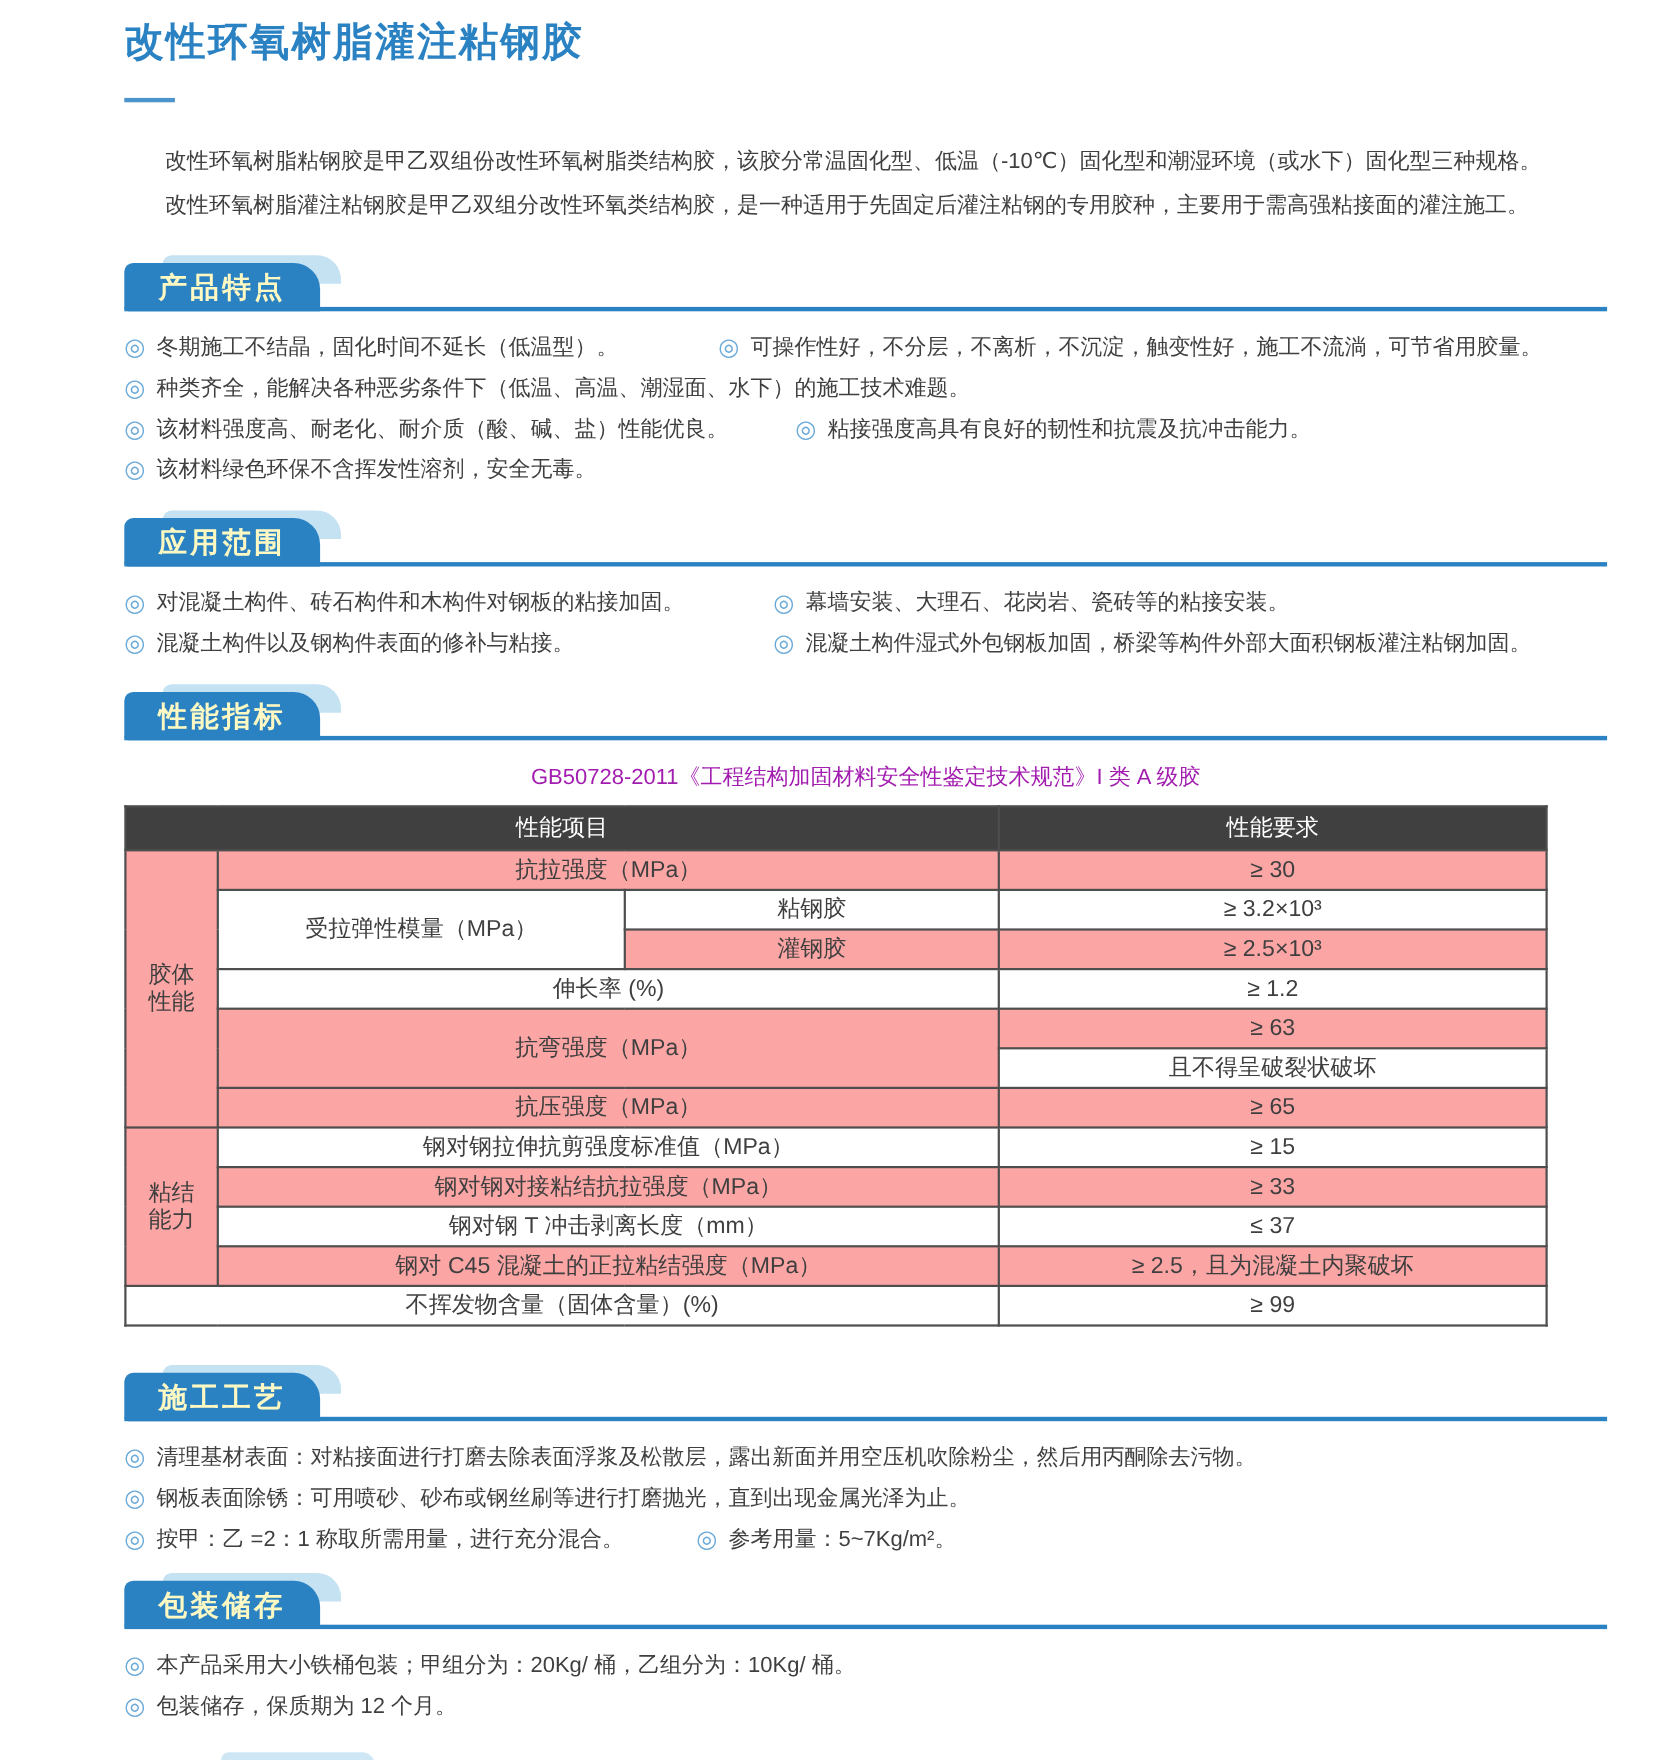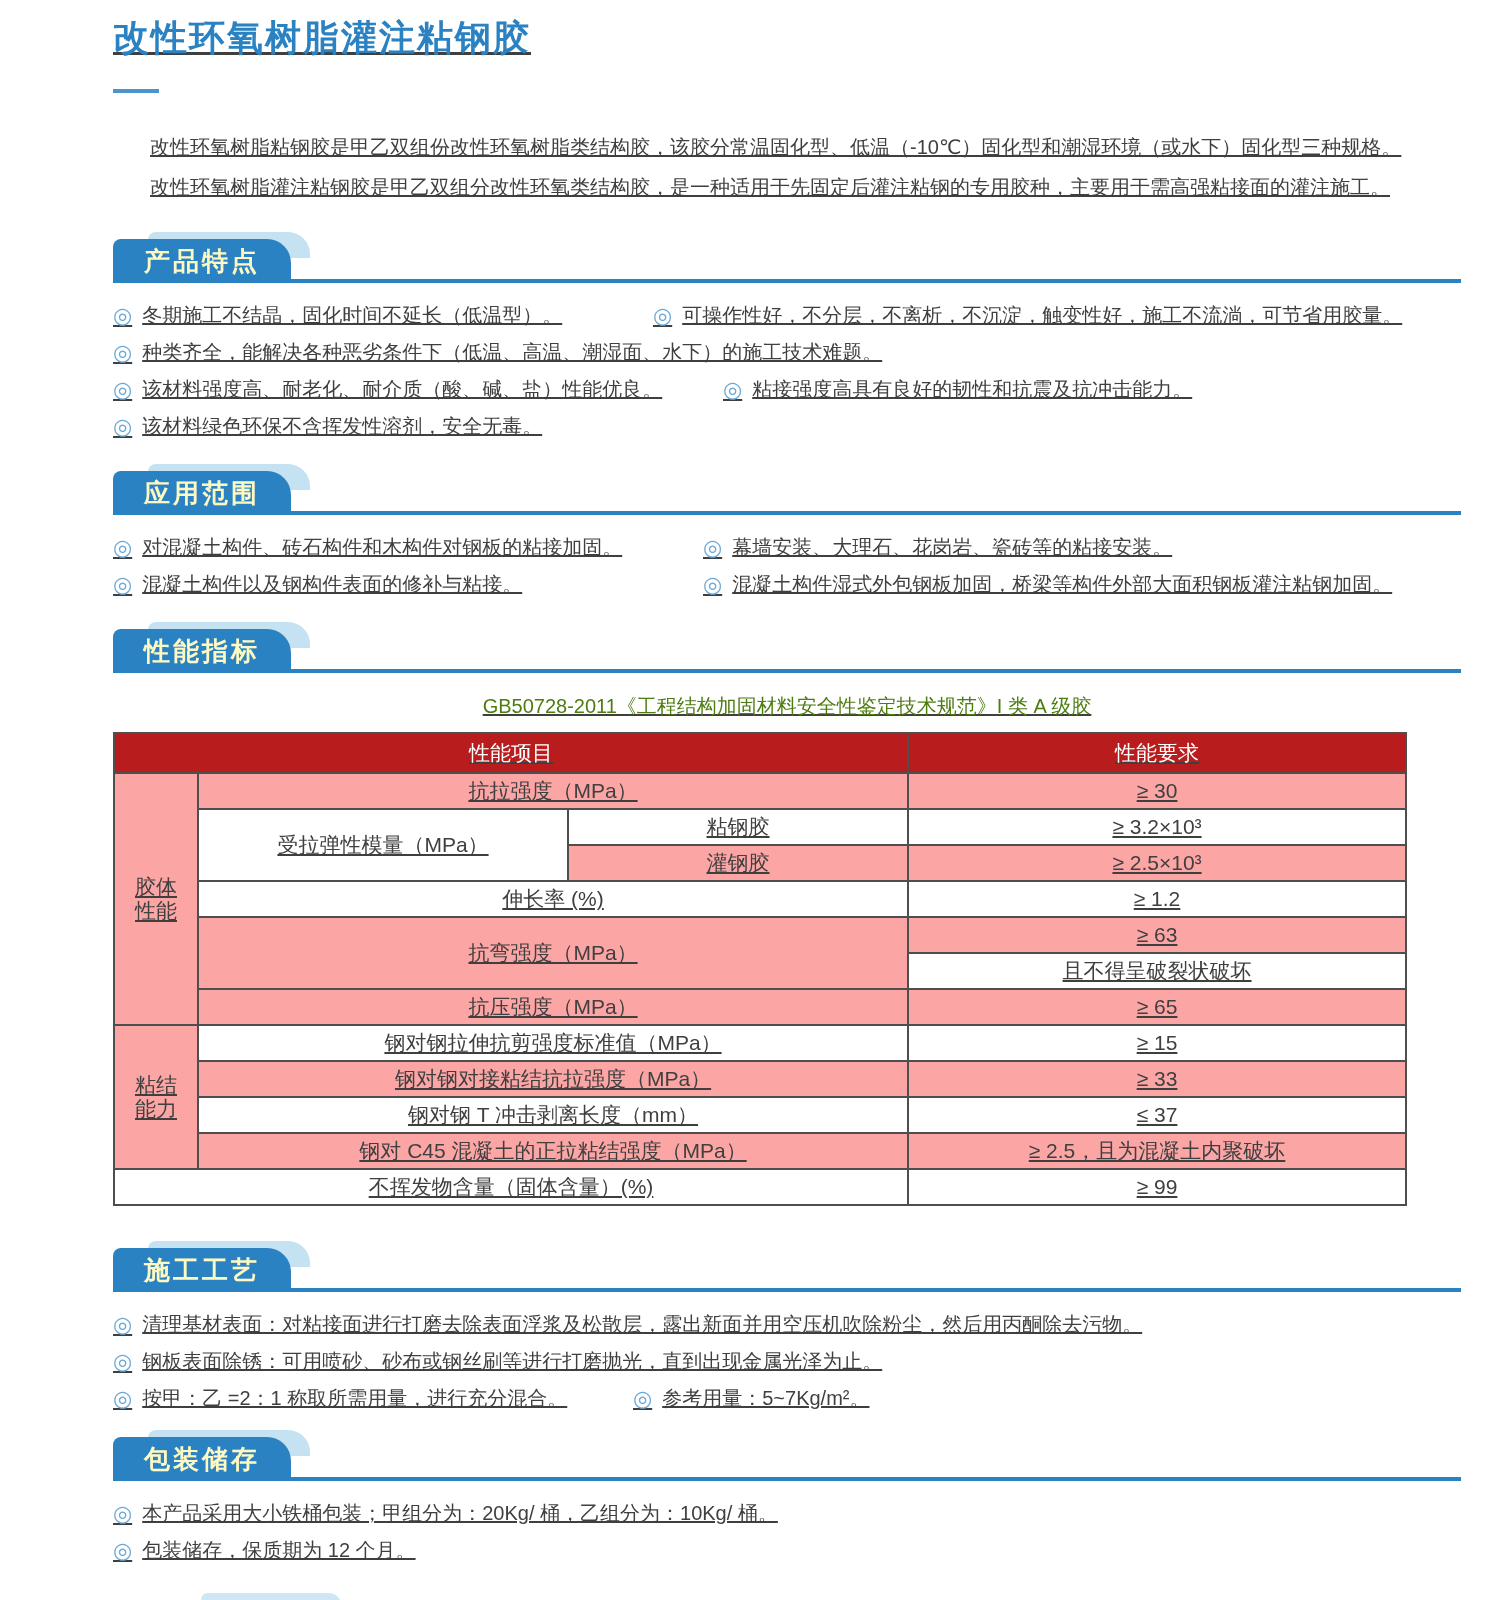--- a/index.html
+++ b/index.html
@@ -3,21 +3,21 @@
 <meta charset="utf-8">
 <style>
   * { box-sizing: border-box; }
   html, body { margin: 0; padding: 0; background: #ffffff; }
   body {
     width: 1503px; height: 1600px;
     font-family: "Liberation Sans", "DejaVu Sans", sans-serif;
     color: #3f3f3f;
     overflow: hidden;
   }
-  .page { width: 1503px; height: 1600px; padding: 14px 42px 0 113px; overflow: hidden; text-decoration: underline; }
+  .page { width: 1503px; height: 1600px; padding: 14px 42px 0 113px; overflow: hidden; }
 
   
   .title { margin: 0; font-size: 36px; font-weight: bold; color: #2a82c3; letter-spacing: 2px; }
   .title-dash { width: 46px; height: 4px; background: #4c95cc; margin-top: 26px; }
 
   
   .intro { margin-top: 34px; }
   .intro p { margin: 0; padding-left: 37px; font-size: 20px; line-height: 40px; white-space: nowrap; }
 
   
@@ -37,25 +37,25 @@
   .dot { color: #6aa9d8; font-size: 22px; margin-right: 10px; line-height: 1; flex: 0 0 auto; }
 
   
   .sec-features { margin-top: 32px; }
   .sec-app { margin-top: 26px; }
   .sec-perf { margin-top: 26px; }
   .sec-constr { margin-top: 42px; }
   .sec-pack { margin-top: 20px; }
 
   
-  .tbl-caption { text-align: center; font-size: 20px; margin-top: 20px; color: #4d7c0f; }
+  .tbl-caption { text-align: center; font-size: 20px; margin-top: 20px; color: #a21caf; }
   table.perf { border-collapse: collapse; table-layout: fixed; width: 1292px; margin-top: 12px; }
   .perf th, .perf td { border: 2px solid #4e4e4e; text-align: center; padding: 0;
                        font-size: 21px; font-weight: normal; height: 36px; line-height: 1.15; }
-  .perf th { background: #b91c1c; color: #ffffff; height: 40px; }
+  .perf th { background: #404040; color: #ffffff; height: 40px; }
   .g { background: #fca5a5; margin-top: 47px; }
   .w { background: #ffffff; }
   .grp { white-space: pre-line; }
 
   
   .next-ghost { margin-top: 24px; margin-left: 88px; width: 140px; height: 12px;
                 background: #cfe7f5; border-radius: 8px 14px 0 0; }
 </style>
 </head>
 <body>

